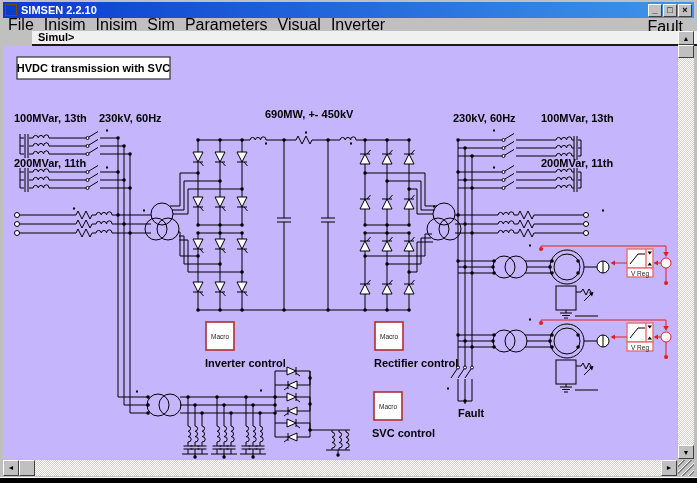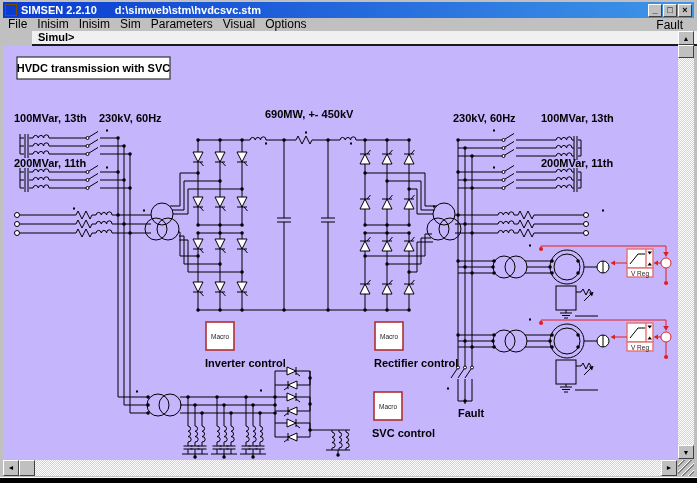--- a/index.html
+++ b/index.html
@@ -11,21 +11,21 @@
     background:linear-gradient(135deg,#f4a21a 0 55%,#ffd court 0,#fde37a 55% 100%);
     border:1px solid #7a4a00;box-sizing:border-box;}
   .title-main{color:#fff;font-weight:bold;font-size:11px;white-space:pre;}
   .title-path{color:#fff;font-weight:bold;font-size:11px;margin-left:18px;white-space:pre;}
   .winbtns{margin-left:auto;display:flex;margin-right:2px;}
   .b3{background:#c0c0c0;border-top:1px solid #ffffff;border-left:1px solid #ffffff;
       border-right:1px solid #404040;border-bottom:1px solid #404040;box-sizing:border-box;}
   .wbtn{width:14px;height:13px;margin-left:1px;font-size:9px;line-height:10px;text-align:center;
         color:#000;font-weight:bold;overflow:hidden;}
   .menubar{position:absolute;left:3px;top:18px;width:691px;height:13px;display:flex;
-           align-items:flex-end;font-size:12px;color:#000;}
+           align-items:center;font-size:16px;color:#000;}
   .menubar span{padding:0 5px;}
   .menu-help{position:absolute;right:6px;top:0;}
   .promptbar{position:absolute;left:3px;top:31px;width:675px;height:13px;background:#f0f0f0;
      border-bottom:2px solid #1a1a1a;font-size:11px;font-weight:bold;color:#000;
      padding-left:6px;line-height:13px;box-sizing:content-box;margin-left:29px;}
   .canvas{position:absolute;left:3px;top:46px;width:674px;height:413px;background:#c4b5fd;text-decoration:underline;}
   .vscroll{position:absolute;left:678px;top:31px;width:16px;height:428px;
      background:repeating-conic-gradient(#ffffff 0% 25%, #d6d2ca 0% 50%) 0 0/2px 2px;}
   .hscroll{position:absolute;left:3px;top:460px;width:674px;height:16px;
      background:repeating-conic-gradient(#ffffff 0% 25%, #d6d2ca 0% 50%) 0 0/2px 2px;}
@@ -53,36 +53,35 @@
   .sm{font-size:6.5px;fill:#222;font-weight:normal;}
   .blk{fill:#000;stroke:none;}
 </style>
 </head>
 <body>
 
 <div>
   <div class="titlebar">
     <div class="appicon"></div>
     <span class="title-main">SIMSEN 2.2.10</span>
-    <span class="title-path">d:\simweb\stm\hvdcsvc.stm</span>
     <div class="winbtns">
       <div class="wbtn b3">_</div>
       <div class="wbtn b3">□</div>
       <div class="wbtn b3">×</div>
     </div>
   </div>
 
   <div class="menubar">
     <span>File</span>
     <span>Inisim</span>
     <span>Inisim</span>
     <span>Sim</span>
     <span>Parameters</span>
     <span>Visual</span>
-    <span>Options</span>
+    <span>Inverter</span>
     <span class="menu-help">Fault</span>
   </div>
 
   <div class="promptbar">Simul&gt;</div>
 
   <div class="canvas">
   <svg width="674" height="413" viewBox="3 46 674 413" xmlns="http://www.w3.org/2000/svg">
     <defs>
       <g id="thd">
             <path class="f" d="M-5,-6 L5,-6 L0,4 Z"></path>

